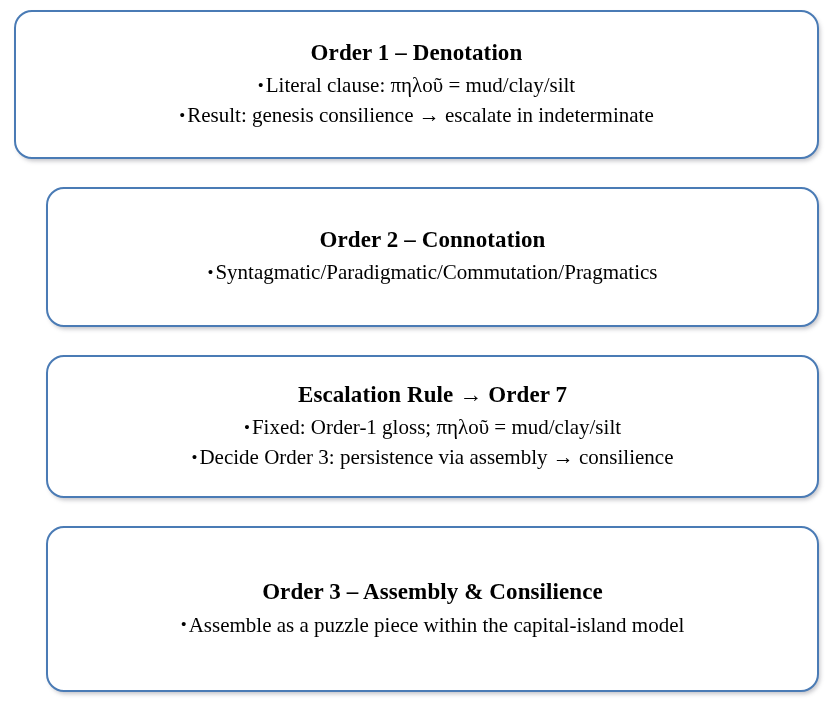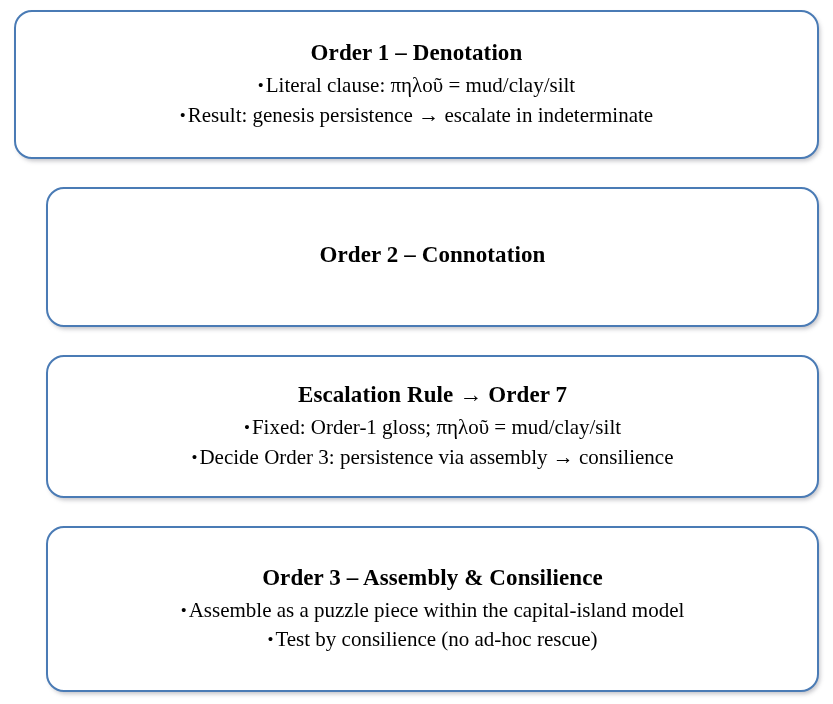--- a/index.html
+++ b/index.html
@@ -74,32 +74,32 @@
   }
 </style>
 </head>
 <body>
 
 <div id="diagram">
 
   <div class="stage-box box-1" style="border-color: rgb(74, 123, 181);">
     <div class="box-title">Order 1 – Denotation</div>
     <div class="bullet-line"><span class="bullet-dot">•</span><span>Literal clause: πηλοῦ = mud/clay/silt</span></div>
-    <div class="bullet-line"><span class="bullet-dot">•</span><span>Result: genesis persistence → escalate in indeterminate</span></div>
+    <div class="bullet-line"><span class="bullet-dot">•</span><span>Result: genesis consilience → escalate in indeterminate</span></div>
   </div>
 
   <div class="stage-box box-2" style="border-color: rgb(74, 123, 181);">
     <div class="box-title">Order 2 – Connotation</div>
+    <div class="bullet-line"><span class="bullet-dot">•</span><span>Syntagmatic/Paradigmatic/Commutation/Pragmatics</span></div>
   </div>
 
   <div class="stage-box box-3" style="border-color: rgb(74, 123, 181);">
     <div class="box-title">Escalation Rule → Order 7</div>
     <div class="bullet-line"><span class="bullet-dot">•</span><span>Fixed: Order-1 gloss; πηλοῦ = mud/clay/silt</span></div>
     <div class="bullet-line"><span class="bullet-dot">•</span><span>Decide Order 3: persistence via assembly → consilience</span></div>
   </div>
 
   <div class="stage-box box-4" style="border-color: rgb(74, 123, 181);">
     <div class="box-title">Order 3 – Assembly &amp; Consilience</div>
     <div class="bullet-line"><span class="bullet-dot">•</span><span>Assemble as a puzzle piece within the capital-island model</span></div>
-    <div class="bullet-line"><span class="bullet-dot">•</span><span>Test by consilience (no ad-hoc rescue)</span></div>
   </div>
 
 </div>
 
 </body></html>

